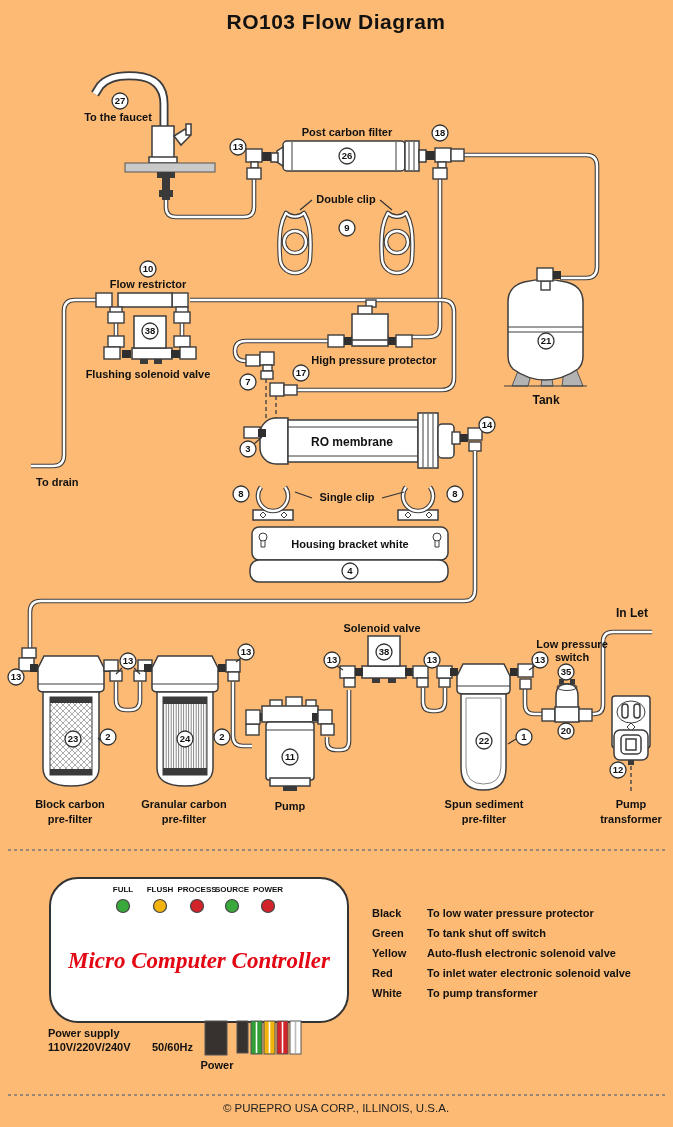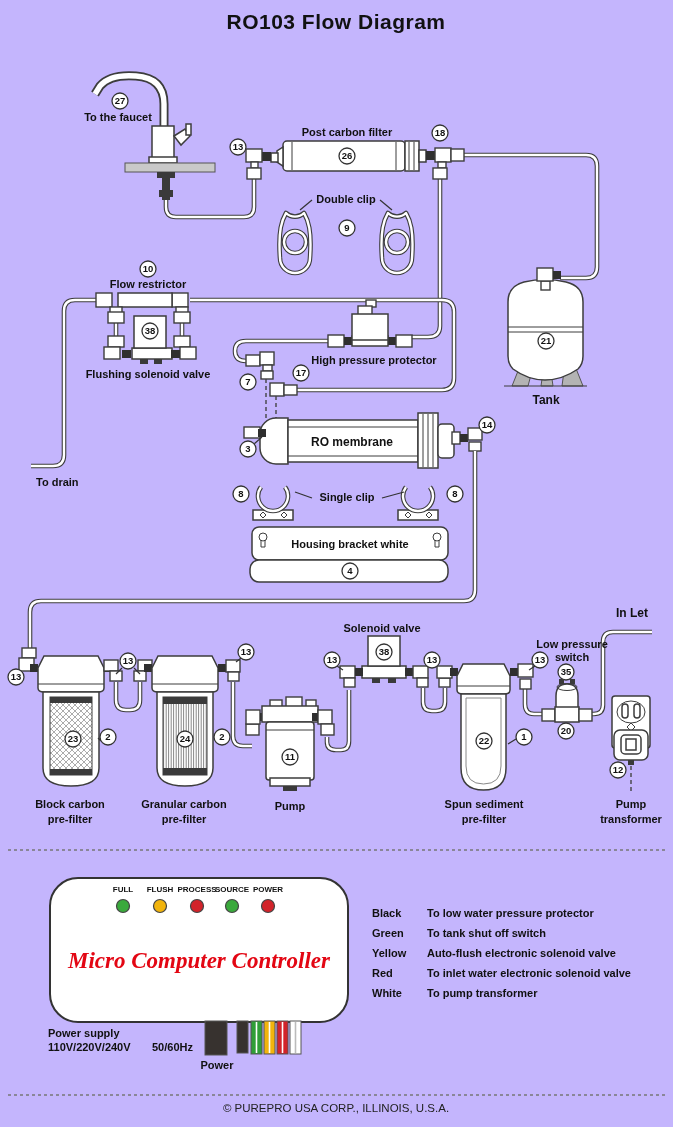--- a/index.html
+++ b/index.html
@@ -1,16 +1,16 @@
 <!DOCTYPE html>
 <html><head>
 <meta charset="utf-8">
 <style>
   html,body{margin:0;padding:0;background:#fff;}
-  .stage{position:relative;width:673px;height:1127px;background:#c4b5fd;overflow:hidden;}
+  .stage{position:relative;width:673px;height:1127px;background:#fdba74;overflow:hidden;}
   svg{position:absolute;left:0;top:0;}
   
   .tube{fill:none;stroke:#3d3d3d;stroke-width:4.6;stroke-linejoin:round;}
   .tube-core{fill:none;stroke:#ffffff;stroke-width:2.4;stroke-linejoin:round;}
   .tube.thick{stroke-width:9;}
   .tube-core.thick{stroke-width:5.4;}
   .fit{fill:#ffffff;stroke:#3d3d3d;stroke-width:1.4;}
   .port{fill:#2f2f2f;stroke:none;}
   .outline{fill:#ffffff;stroke:#3d3d3d;stroke-width:1.5;}
   .thin{stroke:#3d3d3d;stroke-width:1;fill:none;}

